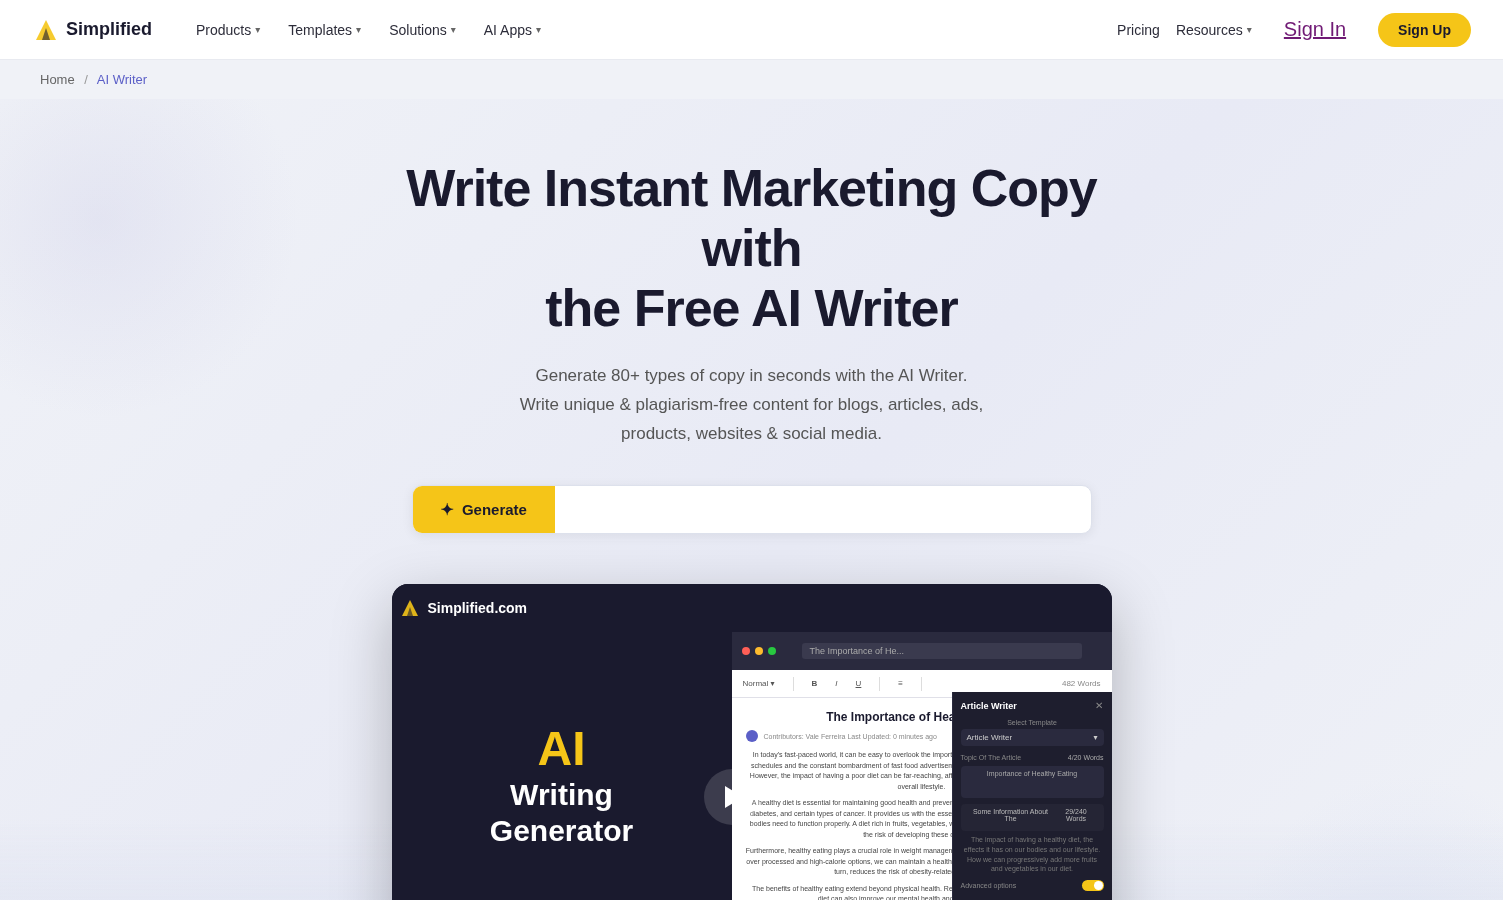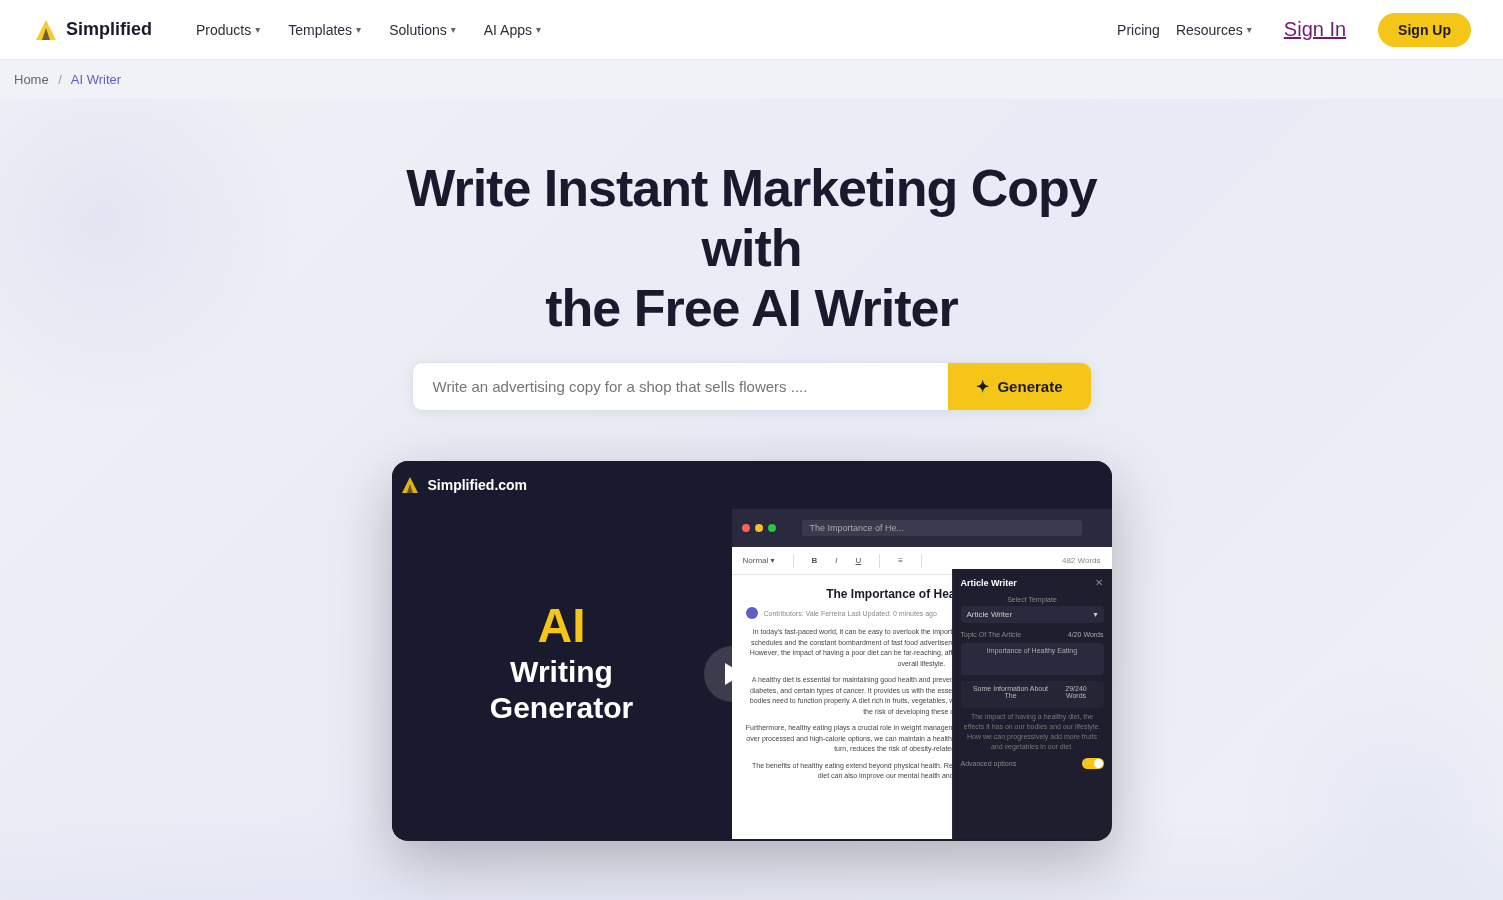--- a/index.html
+++ b/index.html
@@ -83,21 +83,21 @@
       font-size: 14px;
       font-weight: 600;
       padding: 9px 20px;
       border-radius: 24px;
       cursor: pointer;
       border: none;
     }
 
     
     .breadcrumb {
-      padding: 12px 14px;
+      padding: 12px 40px;
       font-size: 13px;
       color: #666;
       background: #f0f2f7;
     }
     .breadcrumb a { color: #666; text-decoration: none; }
     .breadcrumb-sep { margin: 0 6px; color: #999; }
     .breadcrumb-current { color: #5b5fc7; }
 
     
     .hero {
@@ -543,24 +543,28 @@
   <a>Home</a>
   <span class="breadcrumb-sep">/</span>
   <span class="breadcrumb-current">AI Writer</span>
 </div>
 
 <section class="hero">
   <h1 class="hero-title">
     <span>Write Instant Marketing Copy with</span><br>
     <span>the Free AI Writer</span>
   </h1>
+  <p class="hero-subtitle">
+    <span>Generate 80+ types of copy in seconds with the AI Writer.</span><br>
+    <span>Write unique &amp; plagiarism-free content for blogs, articles, ads,</span><br>
+    <span>products, websites &amp; social media.</span>
+  </p>
 
   <div class="search-container">
     <div class="search-bar">
-      <input class="search-input" type="text" placeholder="Write an advertising copy for a shop that sells flowers ...." style="">
       <button class="btn-generate">
         <span class="generate-icon">✦</span>
         <span>Generate</span>
       </button>
     </div>
   </div>
 
   <div class="video-section">
     <div class="video-container">
 

